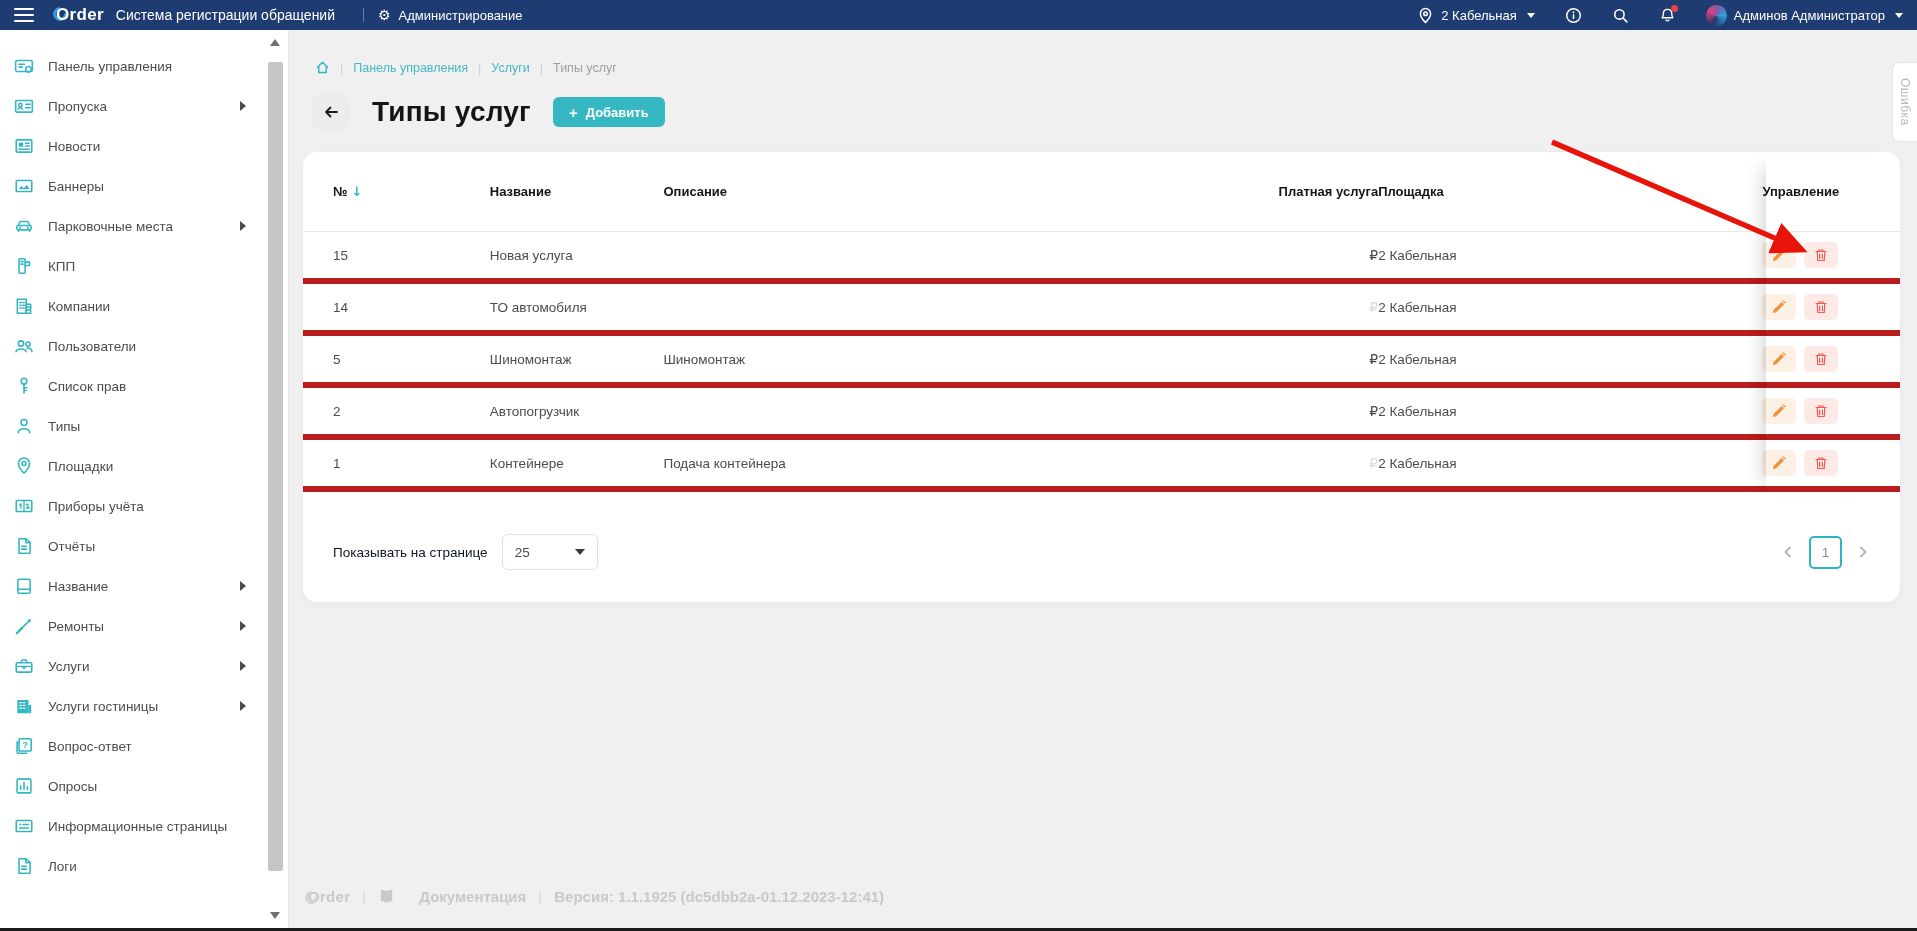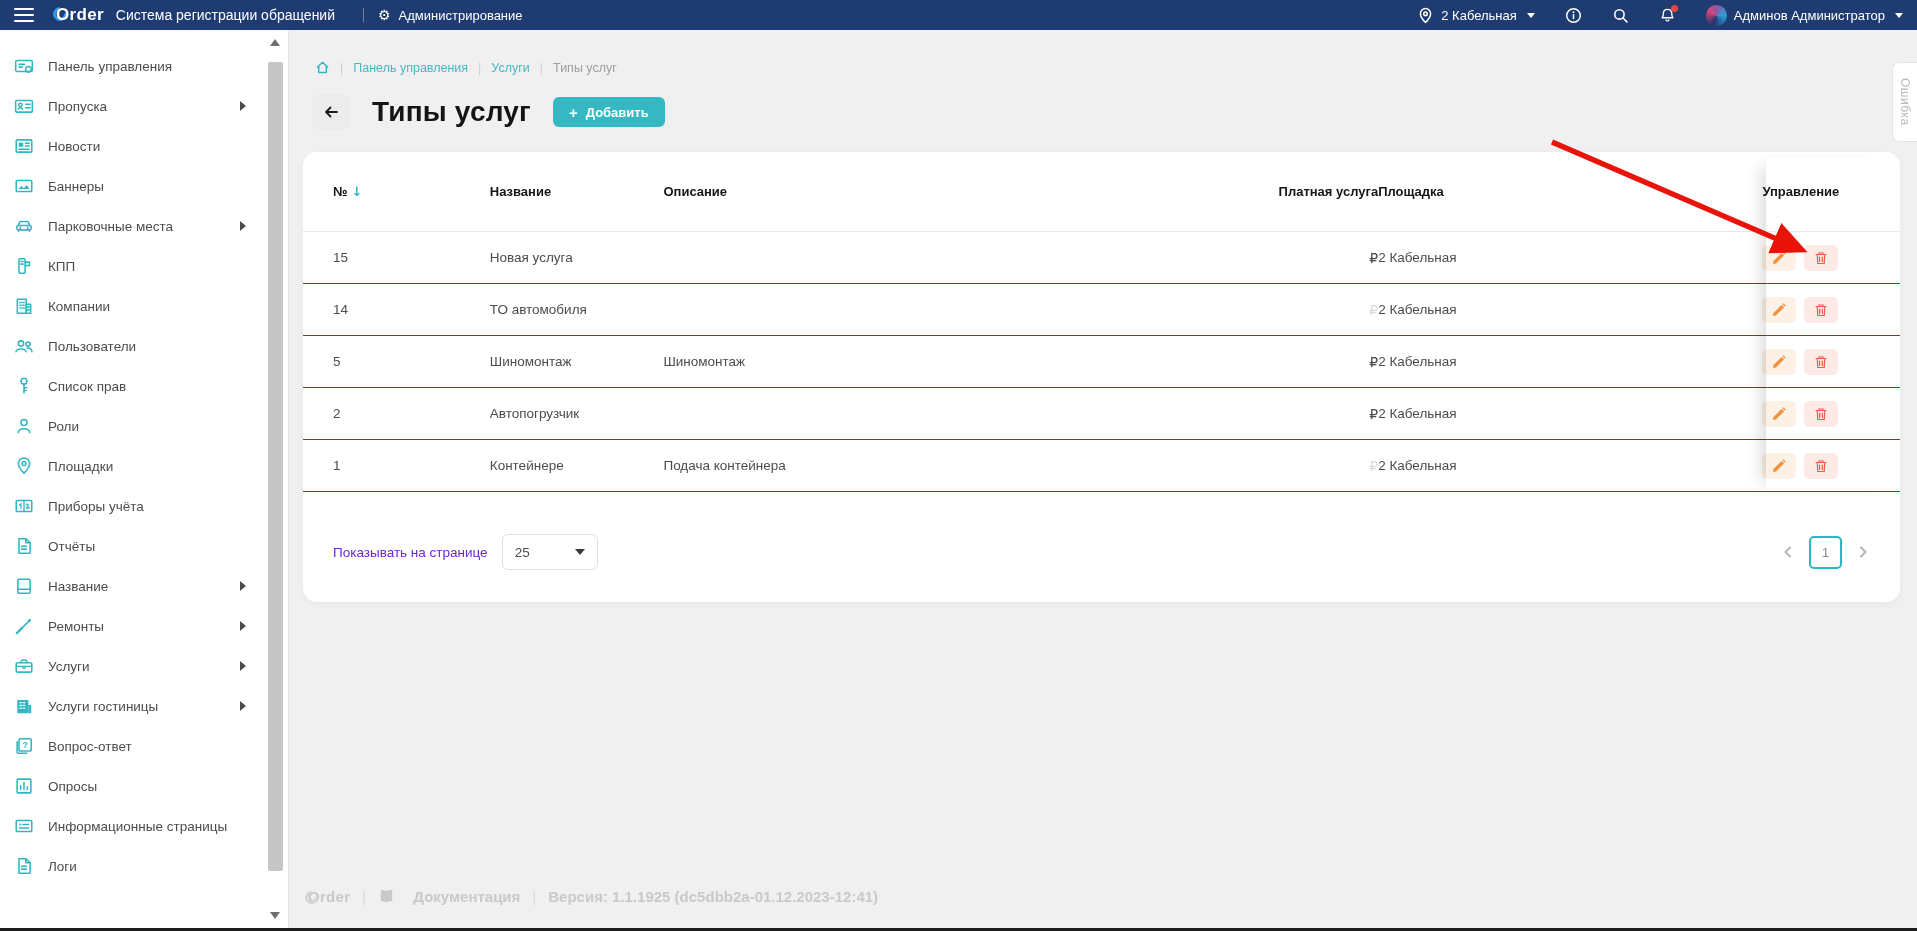--- a/index.html
+++ b/index.html
@@ -55,48 +55,48 @@
   .back-btn { width:38px; height:36px; background:#ececec; border:none; border-radius:8px; display:flex; align-items:center; justify-content:center; cursor:pointer; }
   .back-btn svg { width:18px; height:18px; stroke:#1c1c1c; stroke-width:1.8; fill:none; stroke-linecap:round; stroke-linejoin:round; }
   .page-title { font-size:28px; font-weight:800; color:#141414; letter-spacing:.2px; }
   .add-btn { height:30px; background:#35b8c2; color:#fff; border:none; border-radius:6px; padding:0 16px; font-size:13px; font-weight:bold; display:flex; align-items:center; gap:8px; cursor:pointer; }
   .add-plus { font-size:15px; font-weight:bold; line-height:1; }
 
   
   .card { position:absolute; left:303px; top:152px; width:1597px; height:450px; background:#fff; border-radius:14px; box-shadow:0 2px 8px rgba(0,0,0,.04); z-index:4; }
   .sticky-shadow { position:absolute; left:1463px; top:6px; width:128px; height:334px; box-shadow:-14px 0 16px -10px rgba(0,0,0,.16); pointer-events:none; }
   .thead { display:flex; align-items:center; height:80px; padding:0 30px; border-bottom:1px solid #e8e8e8; font-size:13px; font-weight:bold; color:#161616; }
-  .trow { display:flex; align-items:center; height:52px; padding:0 30px; border-bottom:1px solid #b91c1c; font-size:13.5px; color:#4c4c4c; background:#fff; }
+  .trow { display:flex; align-items:center; height:52px; padding:0 30px; border-bottom:6px solid #b91c1c; font-size:13.5px; color:#4c4c4c; background:#fff; }
   .trow:first-of-type { border-radius:0; }
   .c-num{width:10.2%;} .c-name{width:11.3%;} .c-desc{width:28.5%;} .c-paid{width:18%;text-align:right;} .c-site{width:25%;} .c-mgmt{width:7%;display:flex;gap:8px;justify-content:flex-start;}
   .sort-ic { color:#32b6c1; font-size:13px; margin-left:4px; }
   .rub { font-family:"DejaVu Sans",sans-serif; font-size:14px; }
   .paid { color:#4c4c4c; } .unpaid { color:#dcdcdc; }
   .icon-btn { width:34px; height:26px; border-radius:5px; border:none; display:flex; align-items:center; justify-content:center; cursor:pointer; }
   .edit-btn { background:#fdf1e5; }
   .del-btn { background:#fdeae6; }
   .icon-btn svg { width:14px; height:14px; display:block; }
 
   .pagi-row { position:absolute; left:30px; right:30px; top:382px; display:flex; align-items:center; }
-  .pagi-label { font-size:13.5px; color:#6d28d9; margin-right:14px; }
+  .pagi-label { font-size:13.5px; color:#0f172a; margin-right:14px; }
   .size-select { width:96px; height:36px; border:1px solid #e0e0e0; border-radius:6px; background:#fff; display:flex; align-items:center; padding:0 12px; font-size:13.5px; color:#4c4c4c; cursor:pointer; }
   .size-caret { margin-left:auto; width:0; height:0; border-left:5px solid transparent; border-right:5px solid transparent; border-top:6px solid #3a3a3a; }
   .pager { margin-left:auto; display:flex; align-items:center; gap:14px; }
   .pg-chev { background:none; border:none; cursor:pointer; display:flex; align-items:center; }
   .pg-chev svg { width:14px; height:14px; stroke:#b5b5b5; stroke-width:2; fill:none; stroke-linecap:round; stroke-linejoin:round; }
   .pg-num { width:33px; height:33px; border:2px solid #2bb6c0; border-radius:5px; background:#fff; color:#8a8a8a; font-size:13.5px; display:flex; align-items:center; justify-content:center; cursor:pointer; }
 
   
   .footer { position:absolute; left:308px; top:888px; display:flex; align-items:center; gap:12px; color:#c9c9c9; font-weight:bold; font-size:15px; z-index:5; }
   .f-brand { display:flex; align-items:baseline; letter-spacing:.3px; }
   .f-brand .o-wrap{ position:relative; display:inline-block; }
   .f-brand .o-ring { position:absolute; left:-3px; top:3px; width:13px; height:13px; border:3px solid #d4d4d4; border-radius:50%; border-top-color:transparent; transform:rotate(40deg); }
   .f-sep { color:#d8d8d8; font-weight:normal; }
   .book-ic svg { width:17px; height:17px; fill:#c9c9c9; display:block; }
-  .doc-link { display:flex; gap:18px; cursor:pointer; }
+  .doc-link { display:flex; gap:24px; cursor:pointer; }
 
   
   .error-tab { position:absolute; right:0; top:62px; width:25px; height:80px; background:#fff; border:1px solid #e3e3e3; border-right:none; border-radius:7px 0 0 7px; display:flex; align-items:center; justify-content:center; cursor:pointer; z-index:30; }
   .error-tab span { writing-mode:vertical-rl; color:#b9b9b9; font-size:12px; letter-spacing:.5px; }
 
   
   .bottom-strip { position:absolute; left:0; right:0; bottom:0; height:3px; background:#1c1c1c; z-index:50; }
   .arrow-overlay { position:absolute; left:0; top:0; width:1917px; height:931px; pointer-events:none; z-index:60; }
 </style>
 </head>
@@ -225,21 +225,21 @@
             <circle cx="9" cy="4.7" r="2.6"></circle>
             <path d="M9 7.3v8M9 10.5h2.6M9 13h2"></path>
           </svg></span>
         <span class="side-label">Список прав</span>
       </li>
     <li class="side-item">
         <span class="s-ic"><svg viewBox="0 0 18 18">
             <circle cx="9" cy="5.8" r="2.7"></circle>
             <path d="M3.8 15c.4-4.6 10-4.6 10.4 0"></path>
           </svg></span>
-        <span class="side-label">Роли</span>
+        <span class="side-label">Типы</span>
       </li>
     <li class="side-item">
         <span class="s-ic"><svg viewBox="0 0 18 18">
             <path d="M9 1.8a5 5 0 0 0-5 5c0 3.7 5 8.7 5 8.7s5-5 5-8.7a5 5 0 0 0-5-5z"></path>
             <circle cx="9" cy="6.8" r="1.8"></circle>
           </svg></span>
         <span class="side-label">Площадки</span>
       </li>
     <li class="side-item">
         <span class="s-ic"><svg viewBox="0 0 18 18">

